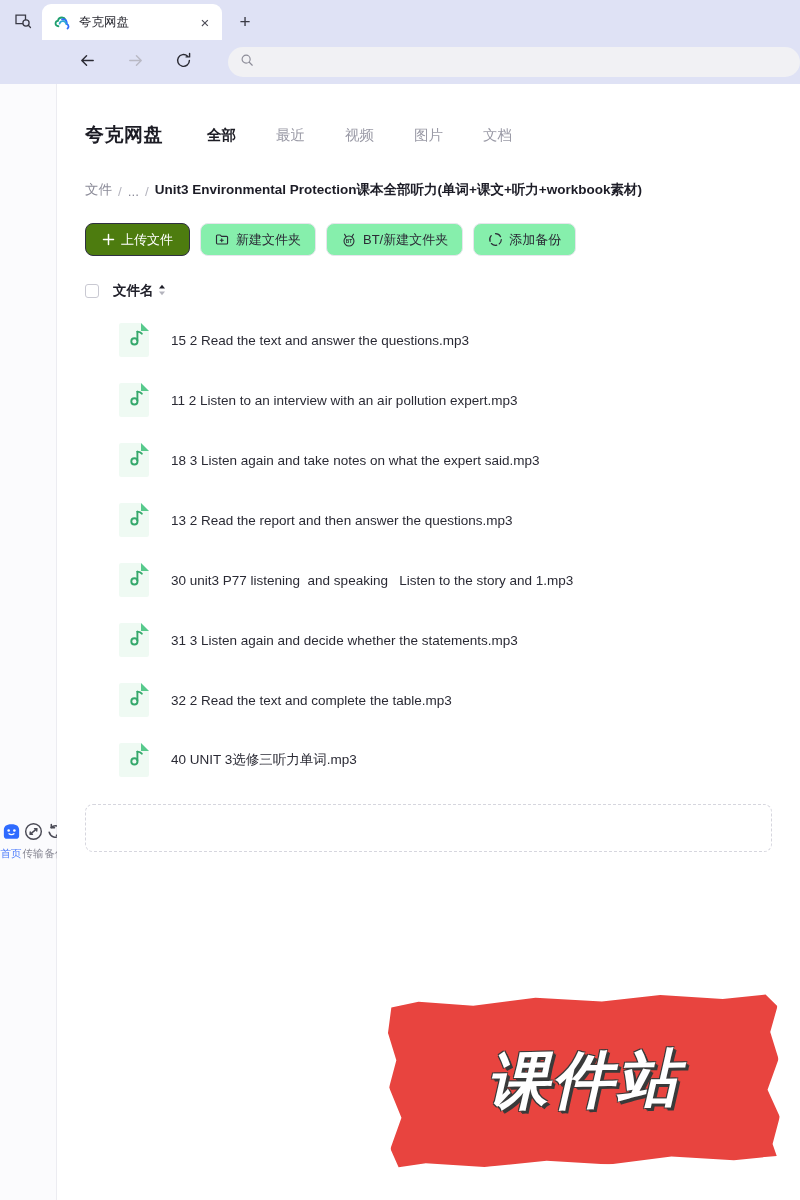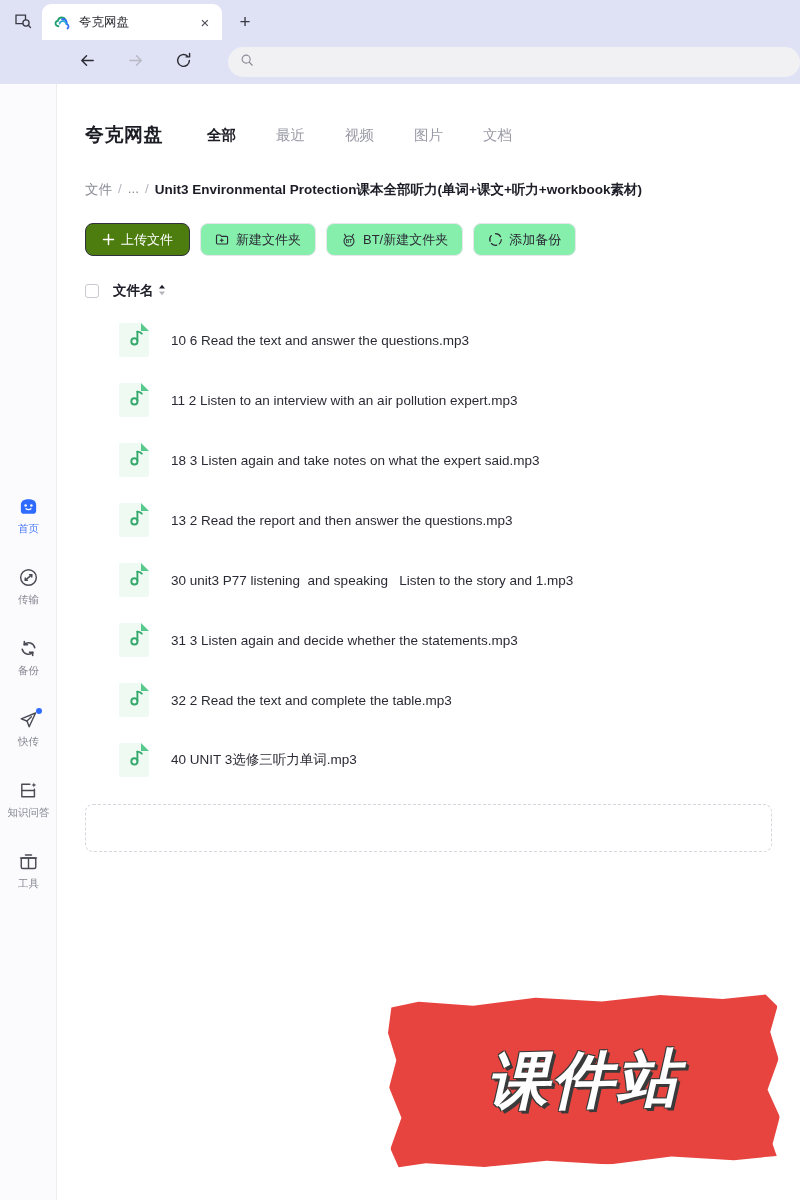--- a/index.html
+++ b/index.html
@@ -100,21 +100,22 @@
     position: relative;
   }
 
   
   .sidebar {
     width: 57px;
     height: 100%;
     background: #fbfbfd;
     border-right: 1px solid #ececf1;
     display: flex;
-    flex-direction: column;
+    flex-direction: row;
+    align-items: center;
     padding-top: 395px;
     flex: none;
   }
   .side-item {
     width: 57px;
     height: 71px;
     display: flex;
     flex-direction: column;
     align-items: center;
     justify-content: center;
@@ -170,21 +171,21 @@
     white-space: nowrap;
     text-align: center;
   }
   .nav-tab.active {
     color: #1c1c24;
     font-weight: bold;
   }
 
   .breadcrumb {
     display: flex;
-    align-items: flex-start;
+    align-items: flex-end;
     padding: 33px 0 0 28px;
     gap: 6px;
     font-size: 13.5px;
   }
   .crumb { color: #8c8c99; white-space: nowrap; }
   .crumb-sep { color: #b5b5bf; }
   .crumb.current {
     color: #1c1c26;
     font-weight: bold;
     white-space: nowrap;
@@ -530,21 +531,21 @@
       <div class="file-row">
         <span class="file-icon">
           <svg width="34" height="38" viewBox="0 0 34 38">
             <path d="M2 4.2A2.2 2.2 0 0 1 4.2 2H24l8 8v23.8a2.2 2.2 0 0 1-2.2 2.2H4.2A2.2 2.2 0 0 1 2 33.8z" fill="#effaf3"></path>
             <path d="M24 2l8 8h-8z" fill="#57c98c"></path>
             <path d="M20.4 10.6v8.9" stroke="#35a86b" stroke-width="1.9" stroke-linecap="round" fill="none"></path>
             <path d="M20.4 10.6c2.2.3 3.6 1.1 4.4 2.1" stroke="#35a86b" stroke-width="1.9" stroke-linecap="round" fill="none"></path>
             <circle cx="17.4" cy="20.4" r="3.1" fill="none" stroke="#35a86b" stroke-width="1.9"></circle>
           </svg>
         </span>
-        <span class="file-name">10 6 Read the text and answer the questions.mp3</span>
+        <span class="file-name">15 2 Read the text and answer the questions.mp3</span>
       </div>
 
       <div class="file-row">
         <span class="file-icon">
           <svg width="34" height="38" viewBox="0 0 34 38">
             <path d="M2 4.2A2.2 2.2 0 0 1 4.2 2H24l8 8v23.8a2.2 2.2 0 0 1-2.2 2.2H4.2A2.2 2.2 0 0 1 2 33.8z" fill="#effaf3"></path>
             <path d="M24 2l8 8h-8z" fill="#57c98c"></path>
             <path d="M20.4 10.6v8.9" stroke="#35a86b" stroke-width="1.9" stroke-linecap="round" fill="none"></path>
             <path d="M20.4 10.6c2.2.3 3.6 1.1 4.4 2.1" stroke="#35a86b" stroke-width="1.9" stroke-linecap="round" fill="none"></path>
             <circle cx="17.4" cy="20.4" r="3.1" fill="none" stroke="#35a86b" stroke-width="1.9"></circle>

